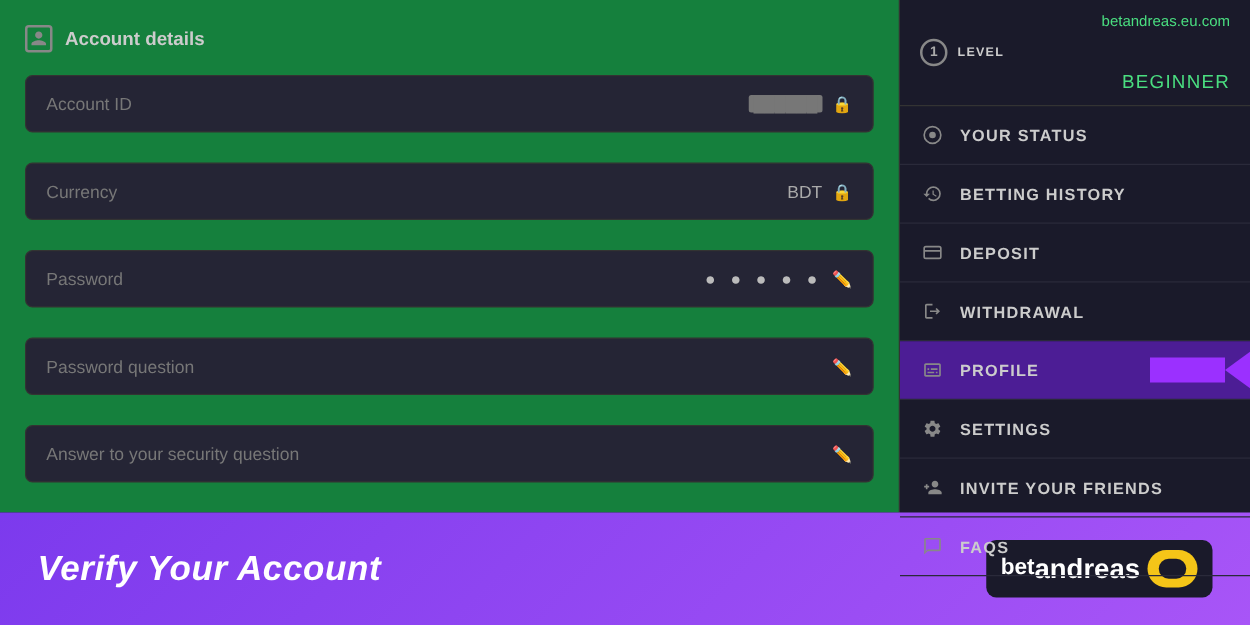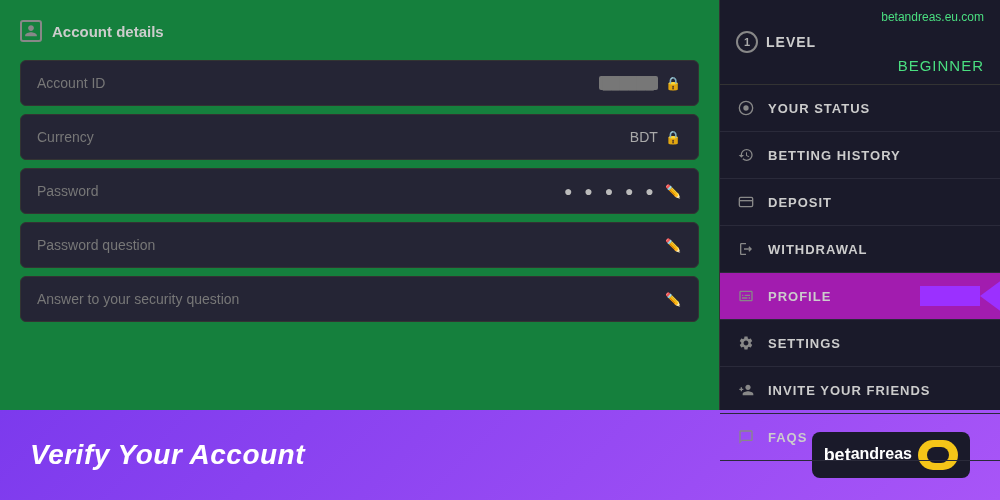--- a/index.html
+++ b/index.html
@@ -47,21 +47,21 @@
       justify-content: center;
       color: #888;
       font-size: 12px;
     }
 
     .form-field {
       background: #252535;
       border: 1px solid #333;
       border-radius: 6px;
       padding: 14px 16px;
-      margin-bottom: 8px;
+      margin-bottom: 24px;
       display: flex;
       align-items: center;
       justify-content: space-between;
       color: #888;
       font-size: 14px;
     }
 
     .field-label {
       color: #777;
       font-size: 14px;
@@ -114,21 +114,21 @@
       display: flex;
       align-items: center;
       justify-content: center;
       color: #aaa;
       font-size: 11px;
       font-weight: bold;
     }
 
     .level-text {
       color: #ccc;
-      font-size: 14px;
+      font-size: 10px;
       font-weight: 700;
       letter-spacing: 1px;
     }
 
     .site-url {
       color: #4ade80;
       font-size: 12px;
     }
 
     .beginner-badge {
@@ -146,21 +146,21 @@
       color: #ccc;
       font-size: 14px;
       font-weight: 600;
       letter-spacing: 0.5px;
       cursor: pointer;
       border-bottom: 1px solid #2a2a3a;
       position: relative;
     }
 
     .nav-item.active {
-      background: #a21caf;
+      background: #4c1d95;
     }
 
     .nav-icon {
       width: 20px;
       height: 20px;
       display: flex;
       align-items: center;
       justify-content: center;
       color: #888;
       font-size: 14px;
@@ -208,21 +208,21 @@
 
     .brand-bet {
       color: white;
       font-size: 18px;
       font-weight: 900;
       line-height: 1;
     }
 
     .brand-andreas {
       color: white;
-      font-size: 16px;
+      font-size: 22px;
       font-weight: 900;
       line-height: 1;
     }
 
     .brand-icon {
       width: 40px;
       height: 30px;
       background: #f5c518;
       border-radius: 15px;
       display: flex;

